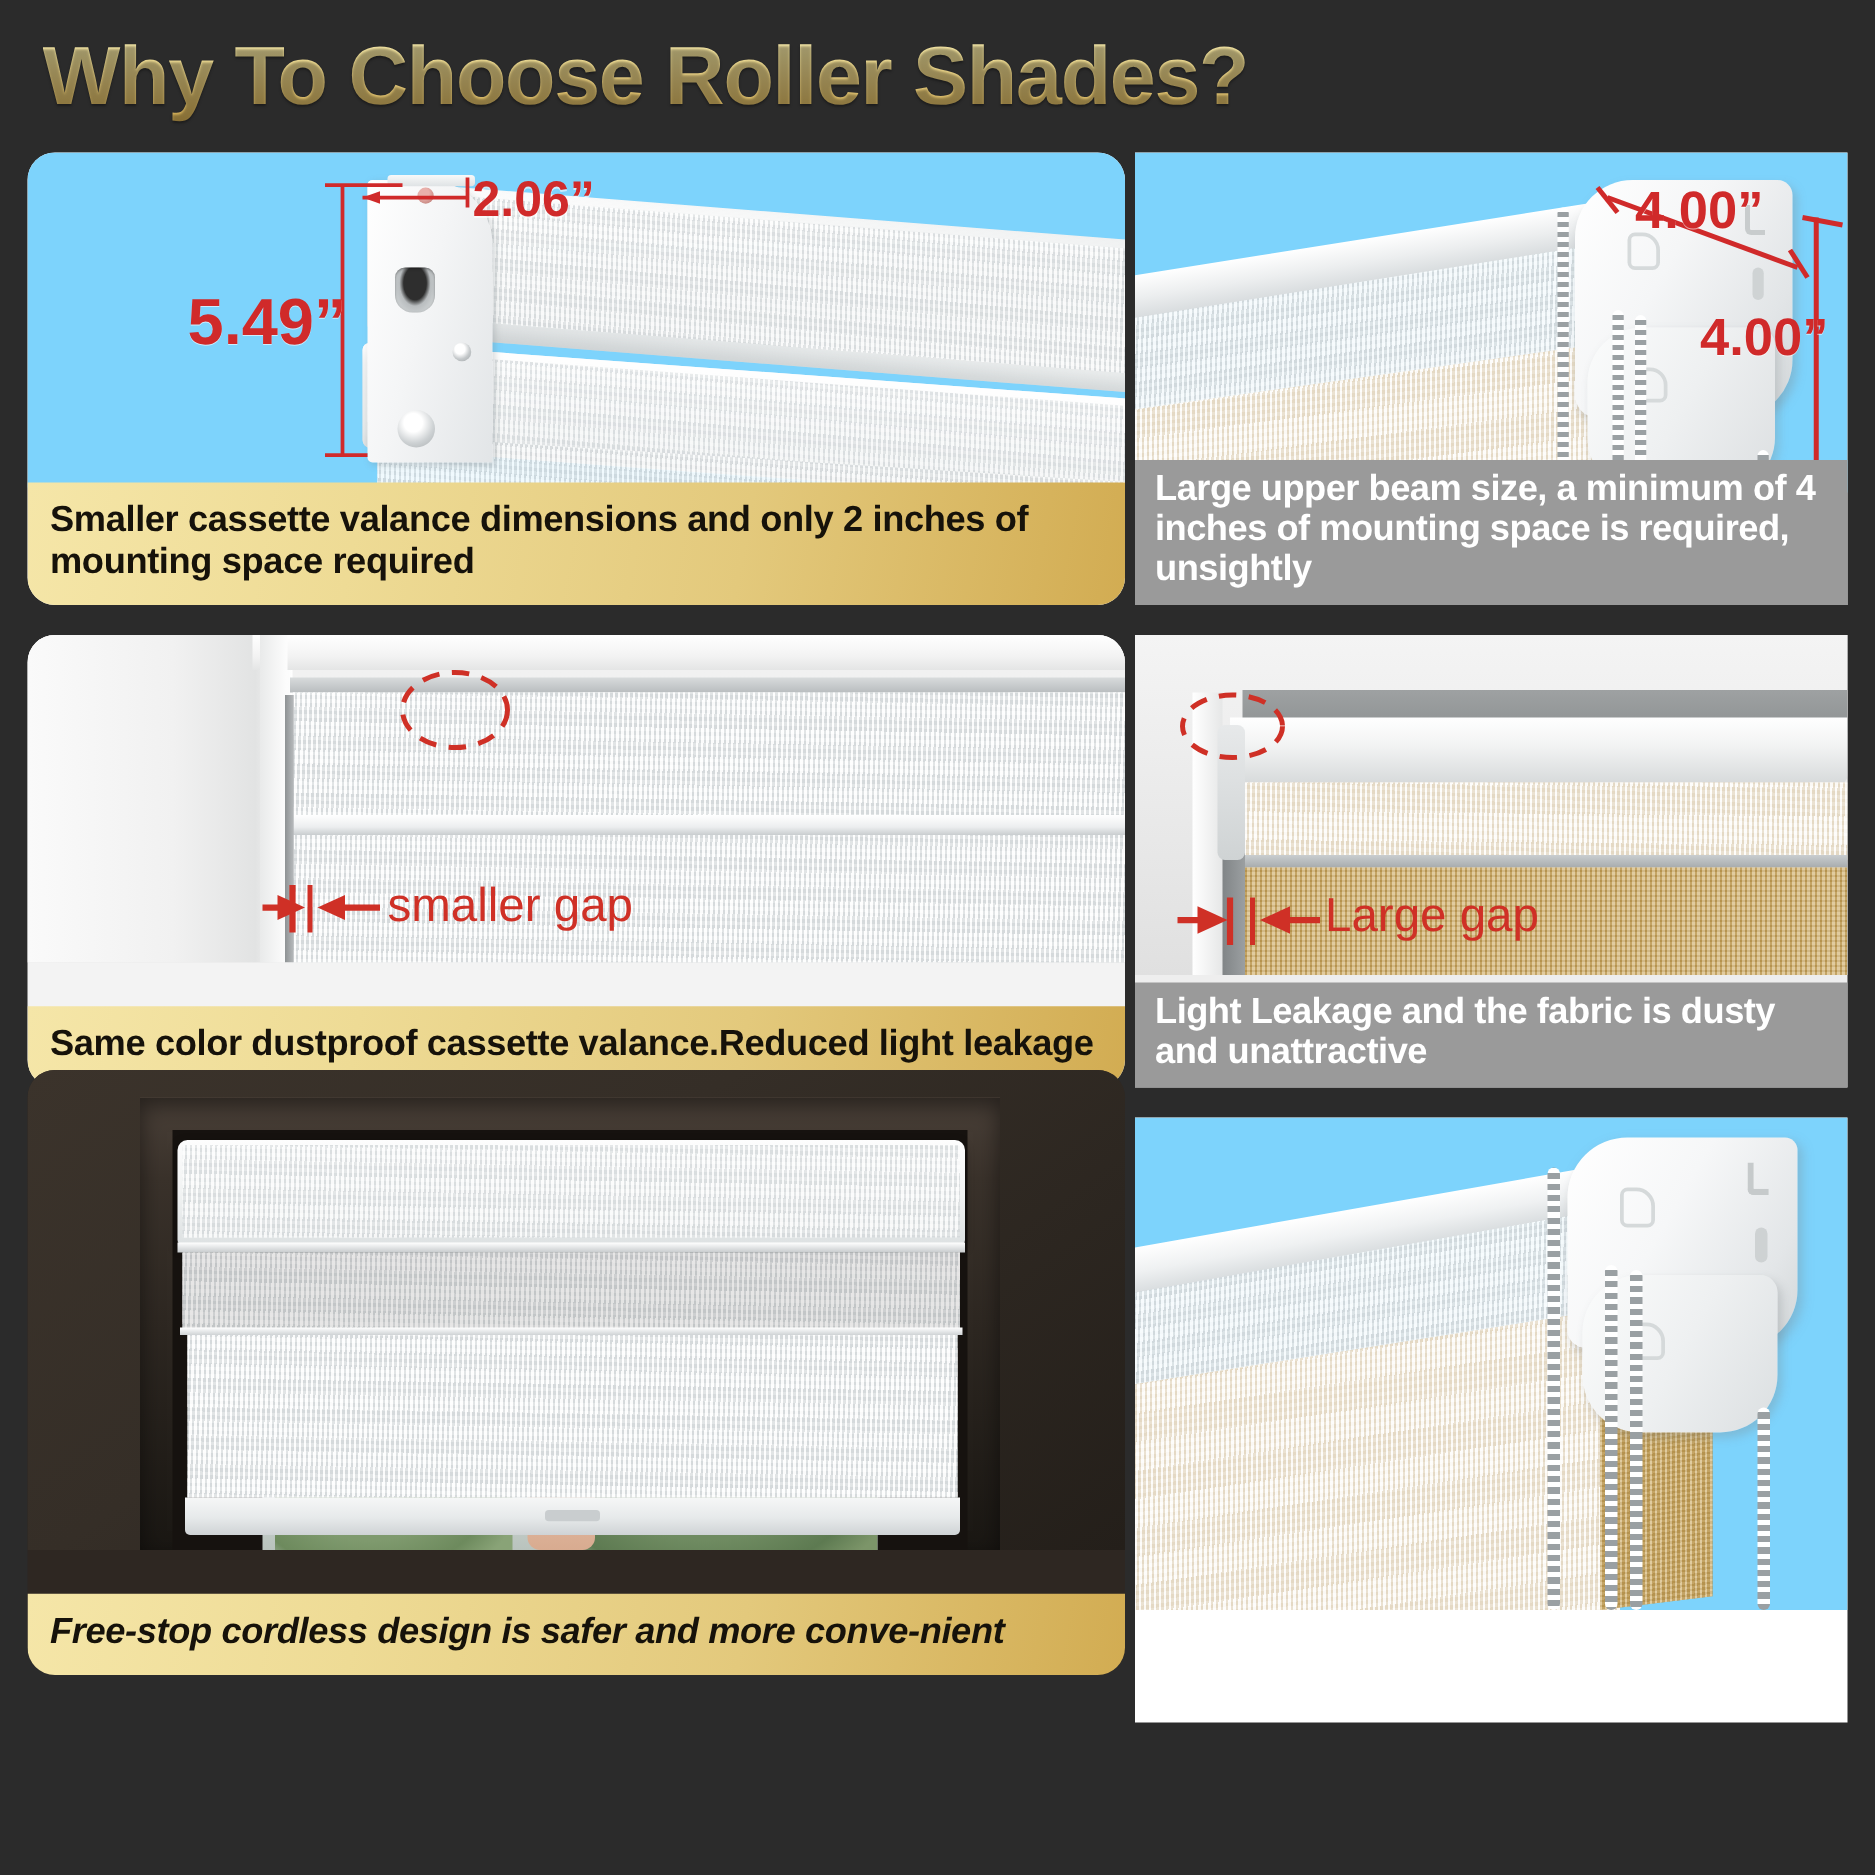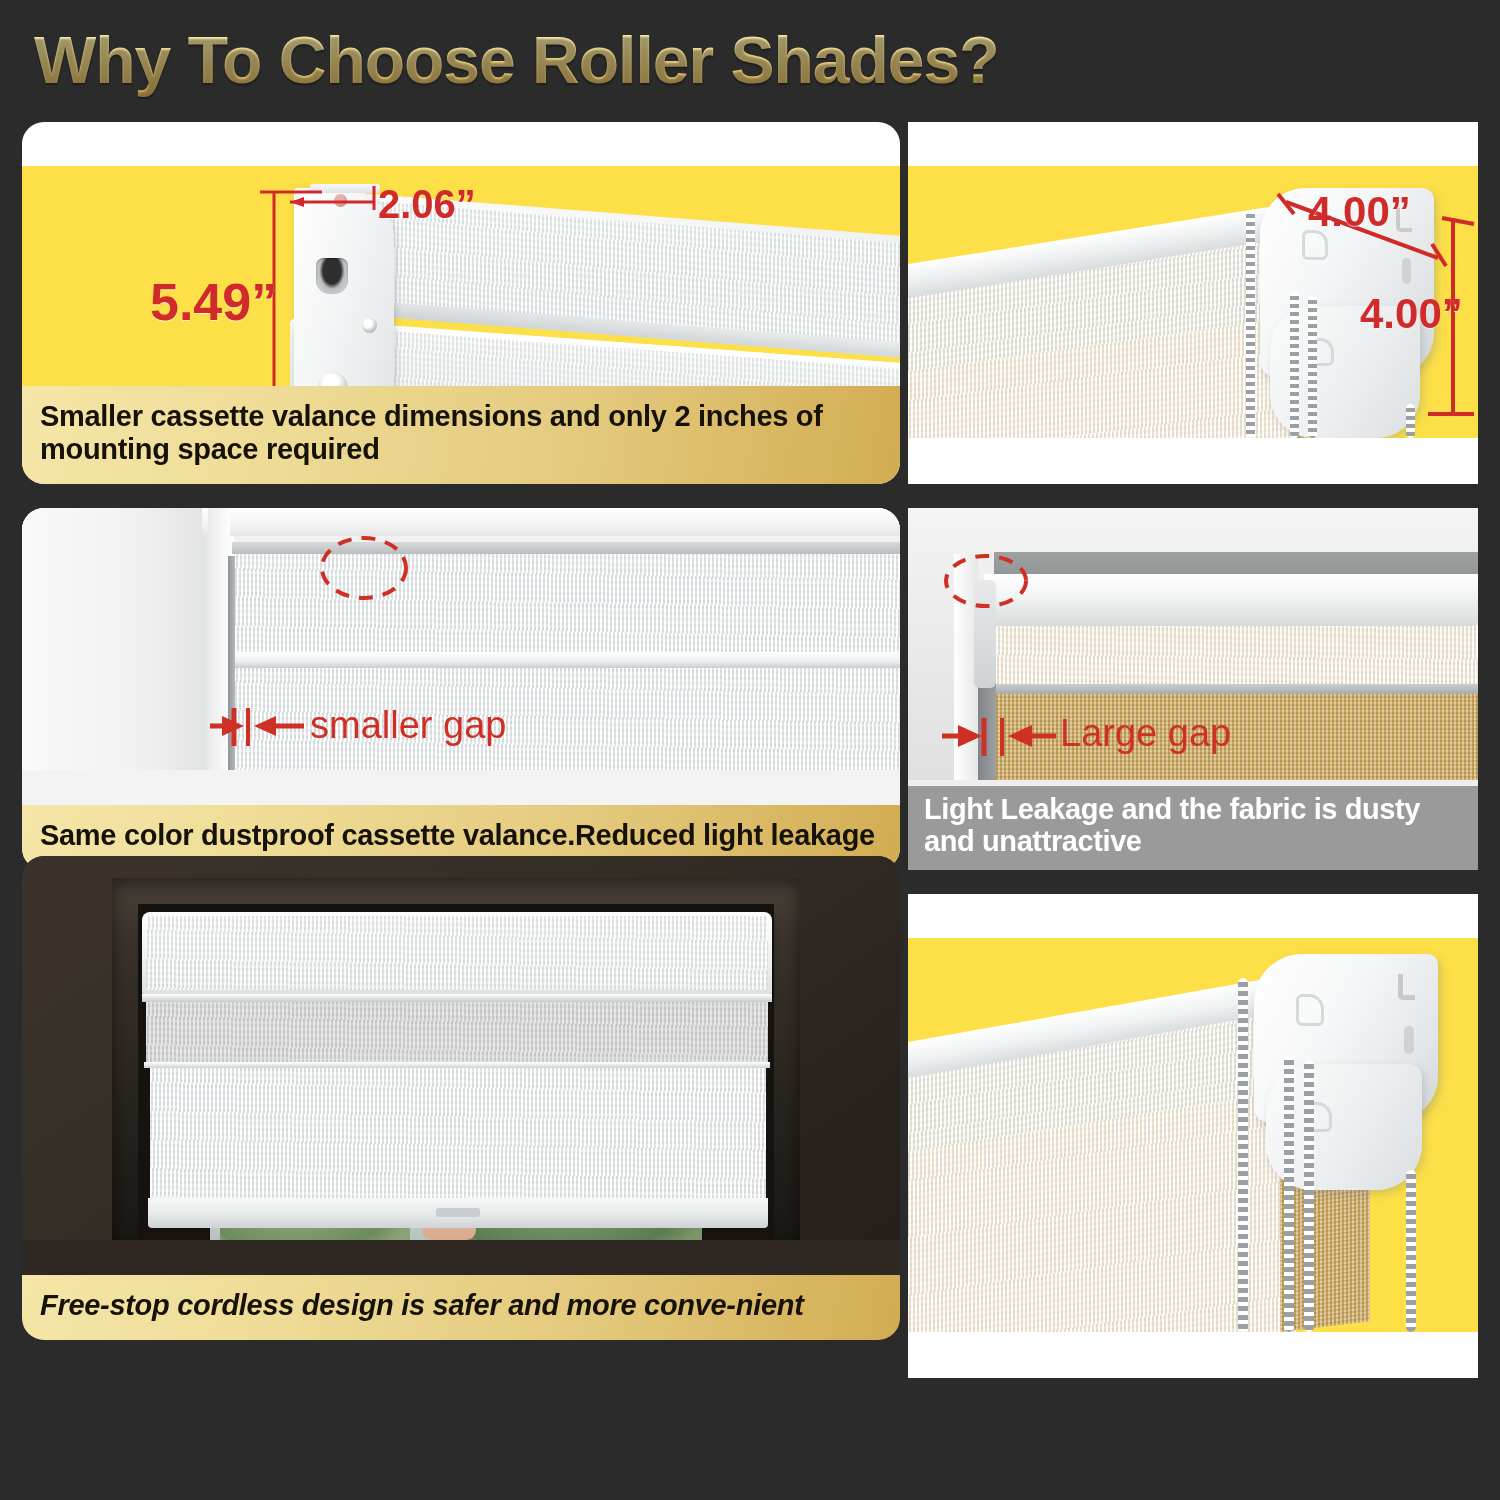--- a/index.html
+++ b/index.html
@@ -41,21 +41,21 @@
   }
   .cap-bad {
     background:#9a9a9a;
     color:#ffffff;
     padding:8px 16px 12px 16px;
     font-size:29px; font-weight:bold; line-height:1.1;
     letter-spacing:-.4px;
   }
 
   
-  .bg-white { background:#fde047;margin-top:44px; }
+  .bg-white { background:#7dd3fc; }
   .bg-lightgray { background:linear-gradient(180deg,#f2f2f2 0%,#e9e9e9 100%); }
 
   
   .fabric {
     background-color:#eceff0;
     background-image:
       repeating-linear-gradient(92deg, rgba(255,255,255,.85) 0 2px, rgba(205,210,212,.5) 2px 4px),
       repeating-linear-gradient(1deg, rgba(255,255,255,.5) 0 3px, rgba(190,196,199,.32) 3px 6px);
   }
   .fabric-beige {
@@ -227,20 +227,21 @@
       <line x1="524" y1="78" x2="538" y2="100" stroke="#d02a2a" stroke-width="4"></line>
       <line x1="545" y1="52" x2="545" y2="248" stroke="#d02a2a" stroke-width="4"></line>
       <line x1="534" y1="52" x2="566" y2="58" stroke="#d02a2a" stroke-width="4"></line>
       <line x1="520" y1="248" x2="566" y2="248" stroke="#d02a2a" stroke-width="4"></line>
     </svg>
 
     <div class="dim-label" style="left:400px; top:22px; font-size:42px;">4.00”</div>
     <div class="dim-label" style="left:452px; top:124px; font-size:42px;">4.00”</div>
   </div>
 
+  <div class="cap cap-bad">Large upper beam size, a minimum of 4 inches of mounting space is required, unsightly</div>
 </div>
 
 <div class="panel good" style="left:22px; top:508px; width:878px; height:362px; background:#f3f3f3;">
 
   <div class="photo bg-lightgray" style="height:262px;">
 
     <div style="
         position:absolute; left:0; top:0; width:212px; height:262px;
         background:linear-gradient(90deg,#fafafa 0%,#f1f1f1 55%,#e2e3e3 86%,#ffffff 100%);"></div>
     <div style="

